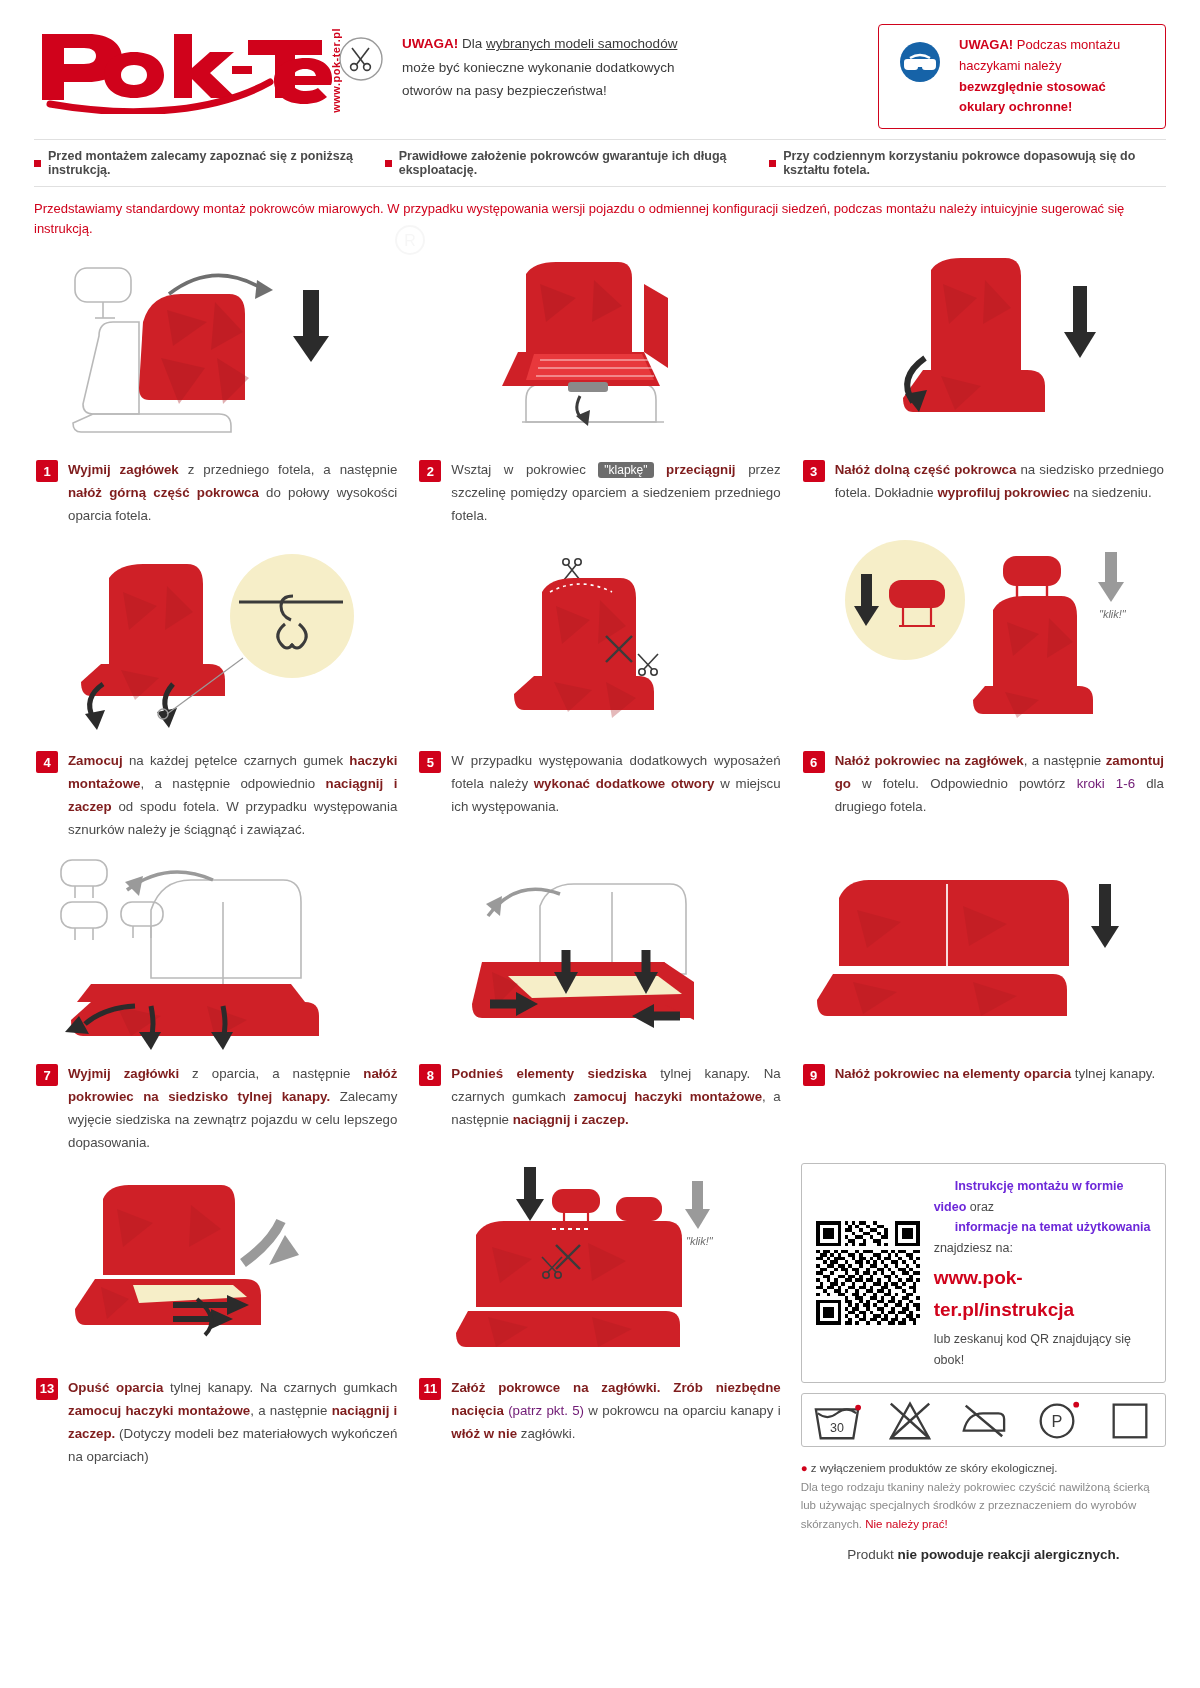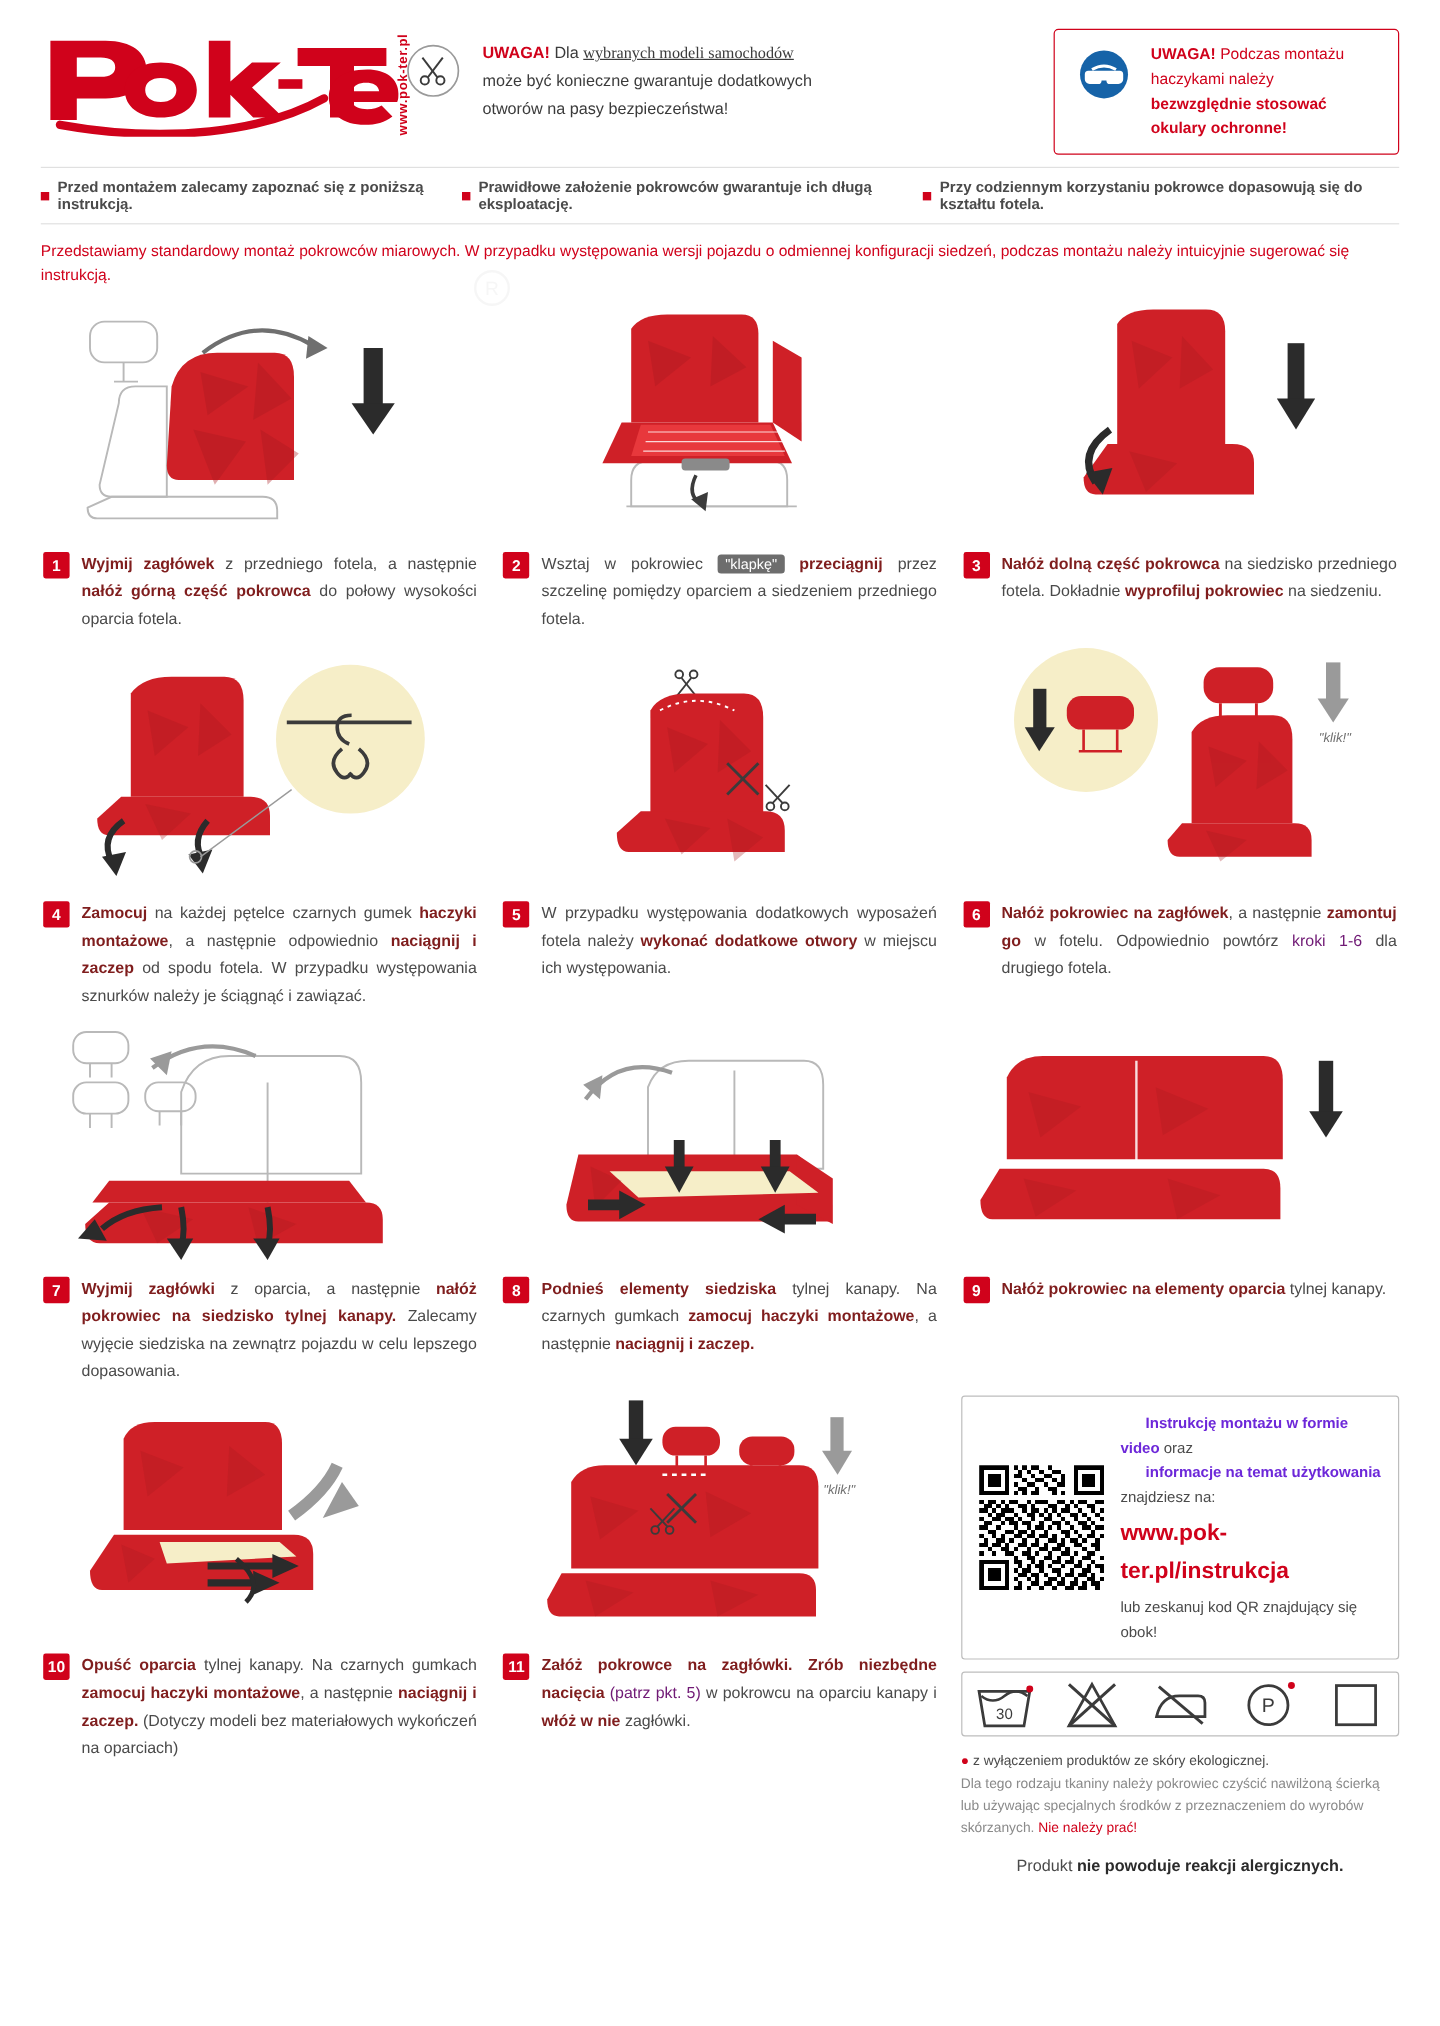--- a/index.html
+++ b/index.html
@@ -20,21 +20,21 @@
   .logo-url {
     position:absolute; left:296px; top:10px;
     font-size:11px; color:#d0021b; letter-spacing:.5px;
     writing-mode:vertical-rl; transform:rotate(180deg);
     font-weight:bold;
   }
   .warn-block { display:flex; align-items:flex-start; gap:14px; flex:1 1 auto; padding-top:14px; }
   .warn-icon { flex:0 0 auto; width:54px; height:54px; display:flex; align-items:center; justify-content:center; }
   .warn-text { font-size:13.5px; line-height:1.75; color:#3b3b3b; }
   .warn-text .kw { color:#d0021b; font-weight:bold; }
-  .warn-text .ul { text-decoration:underline;font-family:Liberation Serif, serif; }
+  .warn-text .ul { text-decoration:underline; }
   .warn-box {
     border:1.5px solid #d0021b; border-radius:4px;
     padding:10px 14px; display:flex; gap:12px; align-items:flex-start;
     width:288px; flex:0 0 auto; margin-top:6px;
   }
   .warn-box .warn-text { color:#d0021b; font-size:13px; line-height:1.6; }
   .warn-box .b { font-weight:bold; }
 
   
   .rules {
@@ -130,21 +130,21 @@
               <circle cx="29" cy="31" r="3.4"></circle>
             <path d="M18.5 28.5 L31 12"></path>
               <path d="M26.5 28.5 L14 12"></path>
           </g>
         </svg>
       </div>
       <div class="warn-text">
         <span class="kw">UWAGA!</span>
         <span>Dla</span>
         <span class="ul">wybranych modeli samochodów</span><br>
-        <span>może być konieczne gwarantuje dodatkowych</span><br>
+        <span>może być konieczne wykonanie dodatkowych</span><br>
         <span>otworów na pasy bezpieczeństwa!</span>
       </div>
     </div>
 
     <div class="warn-box">
       <div class="warn-icon">
         <svg width="46" height="46" viewBox="0 0 46 46">
           <circle cx="23" cy="23" r="20" fill="#1663a8"></circle>
           <g fill="#fff">
             <path d="M10 21 h26 a3 3 0 0 1 3 3 v4 a4 4 0 0 1 -4 4 h-7 a3 3 0 0 1 -3-3 h-4 a3 3 0 0 1 -3 3 h-7 a4 4 0 0 1 -4-4 v-4 a3 3 0 0 1 3-3 Z" transform="translate(0,-1)"></path>
@@ -513,21 +513,21 @@
           <path d="M196 100 q28-20 38-42" fill="none" stroke="#9a9a9a" stroke-width="10"></path>
           <path d="M222 102 l30 -10 -14 -20 Z" fill="#9a9a9a"></path>
           <path d="M126 142 h58" stroke="#2b2b2b" stroke-width="6" fill="none"></path>
           <path d="M180 132 l22 10 -22 10 Z" fill="#2b2b2b"></path>
           <path d="M126 156 h42" stroke="#2b2b2b" stroke-width="6" fill="none"></path>
           <path d="M164 146 l22 10 -22 10 Z" fill="#2b2b2b"></path>
           <path d="M150 136 q24 20 8 36" fill="none" stroke="#2b2b2b" stroke-width="4"></path>
         </svg>
       </div>
       <div class="caption">
-        <div class="num">10</div>
+        <div class="num">13</div>
         <div class="ctext"><b>Opuść oparcia</b> tylnej kanapy. Na czarnych gumkach <b>zamocuj haczyki montażowe</b>, a następnie <b>naciągnij i zaczep.</b> (Dotyczy modeli bez materiałowych wykończeń na oparciach)</div>
       </div>
     </div>
 
     <div class="cell">
       <div class="art">
         <svg width="340" height="210" viewBox="0 0 340 210">
           <g fill="#2b2b2b">
             <rect x="94" y="4" width="12" height="34"></rect>
             <path d="M86 36 h28 l-14 22 Z"></path>

